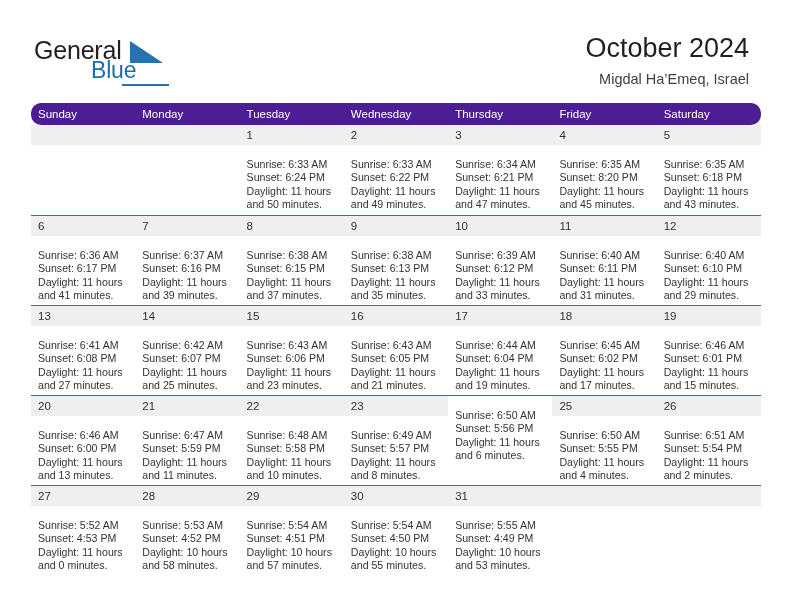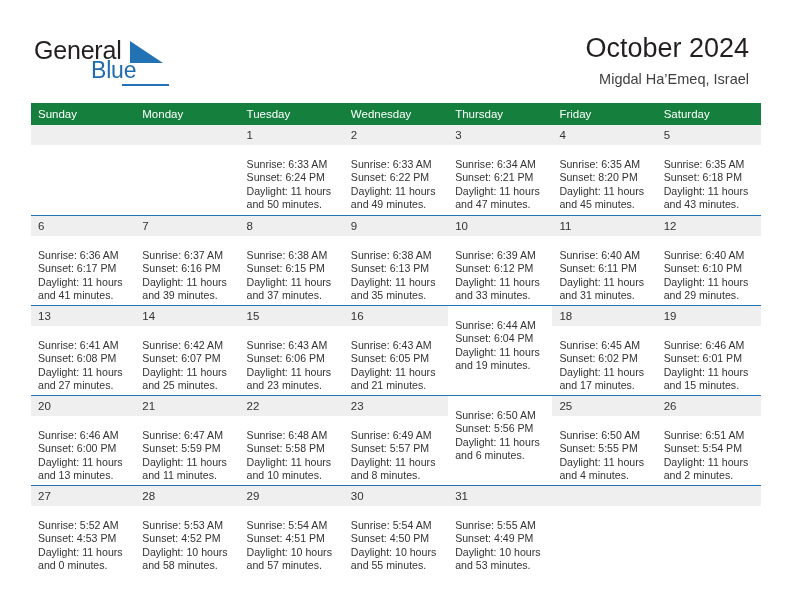--- a/index.html
+++ b/index.html
@@ -95,22 +95,23 @@
 
   
   .calendar {
     position: absolute;
     left: 31px;
     top: 103px;
     width: 730px;
   }
   .weekday-row {
     display: flex;
-    background: #15803d;
+    background: #4c1d95;
     height: 22px;
+    border-radius: 10px;
   }
   .weekday {
     flex: 1 1 0;
     color: #ffffff;
     font-size: 11.5px;
     line-height: 22px;
     padding-left: 7px;
     box-sizing: border-box;
     white-space: nowrap;
   }
@@ -347,20 +348,21 @@
       <div class="day-cell">
         <div class="day-band"><span class="day-num">16</span></div>
         <div class="day-body">
           <div class="day-line">Sunrise: 6:43 AM</div>
           <div class="day-line">Sunset: 6:05 PM</div>
           <div class="day-line">Daylight: 11 hours</div>
           <div class="day-line">and 21 minutes.</div>
         </div>
       </div>
       <div class="day-cell">
+        <div class="day-band"><span class="day-num">17</span></div>
         <div class="day-body">
           <div class="day-line">Sunrise: 6:44 AM</div>
           <div class="day-line">Sunset: 6:04 PM</div>
           <div class="day-line">Daylight: 11 hours</div>
           <div class="day-line">and 19 minutes.</div>
         </div>
       </div>
       <div class="day-cell">
         <div class="day-band"><span class="day-num">18</span></div>
         <div class="day-body">

